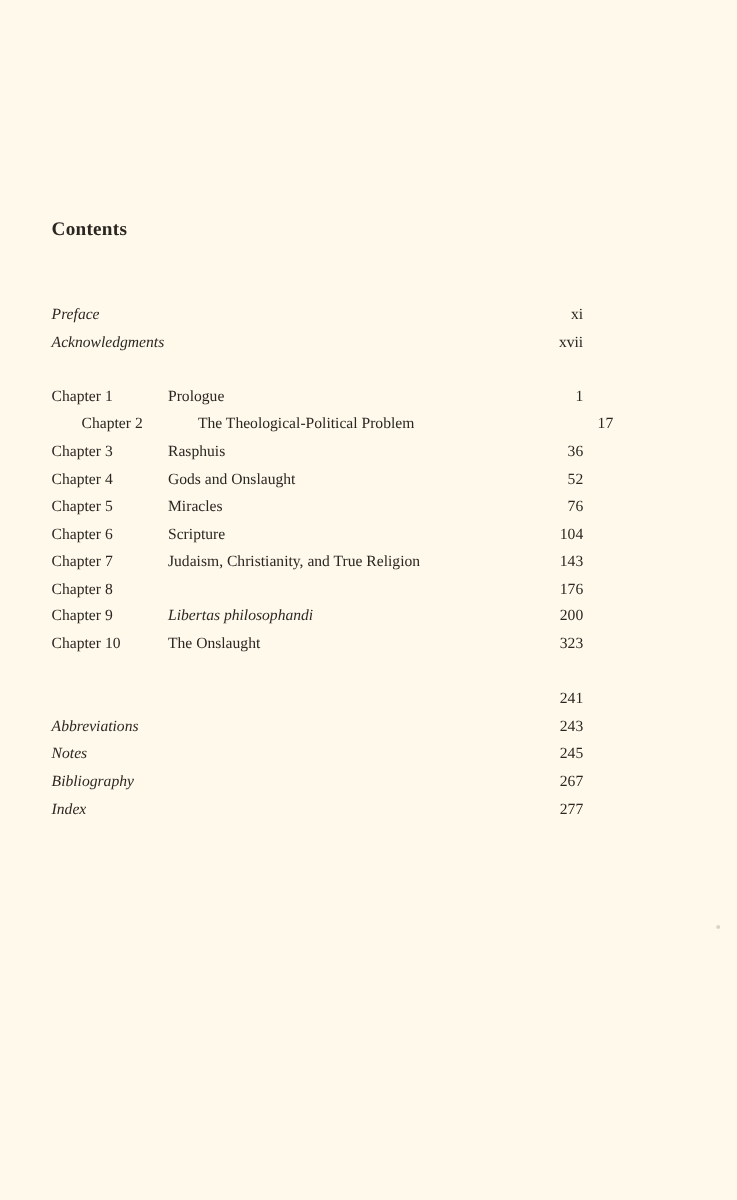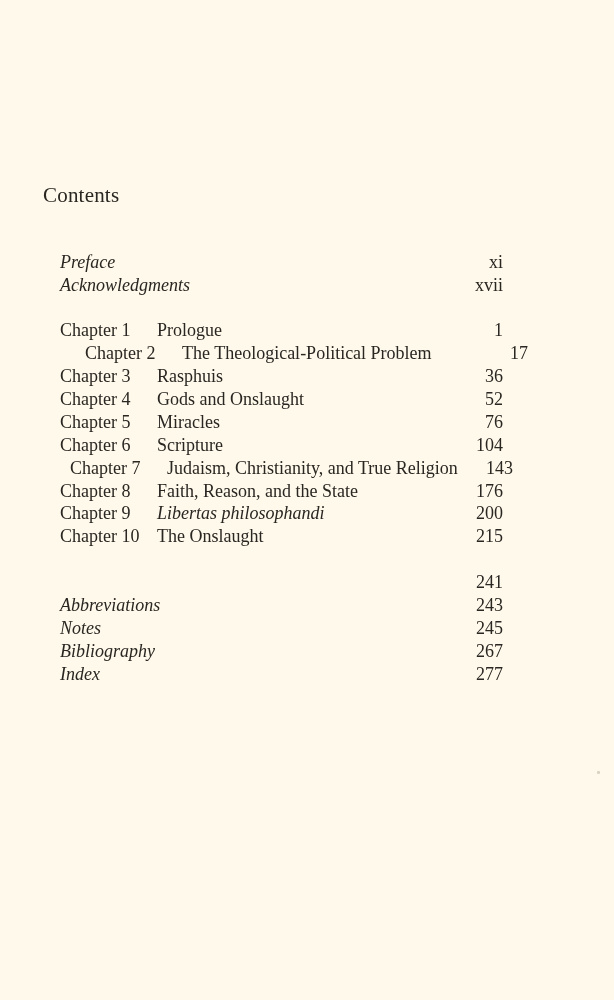--- a/index.html
+++ b/index.html
@@ -12,29 +12,30 @@
       background: #fef9ea;
       position: relative;
       overflow: hidden;
       font-family: "Liberation Serif", "DejaVu Serif", serif;
       color: #2a2622;
     }
     .page-title {
       position: absolute;
       left: 43px;
       top: 183px;
-      font-size: 21px;
+      font-size: 16px;
       letter-spacing: 0.2px;
+      font-weight: bold;
     }
     .row {
       position: absolute;
-      left: 60px;
+      left: 43px;
       width: 443px;
       height: 20px;
-      font-size: 18px;
+      font-size: 13px;
       line-height: 20px;
     }
     .row .label {
       position: absolute;
       left: 0;
       top: 0;
       white-space: nowrap;
     }
     .row .chap-num {
       position: absolute;
@@ -107,39 +108,38 @@
     <div class="row" style="top:412px;">
       <span class="chap-num">Chapter 5</span>
       <span class="chap-title">Miracles</span>
       <span class="page">76</span>
     </div>
     <div class="row" style="top:435px;">
       <span class="chap-num">Chapter 6</span>
       <span class="chap-title">Scripture</span>
       <span class="page">104</span>
     </div>
-    <div class="row" style="top:458px;margin-left:10px;">
+    <div class="row" style="top:458px;">
       <span class="chap-num">Chapter 7</span>
       <span class="chap-title">Judaism, Christianity, and True Religion</span>
       <span class="page">143</span>
     </div>
     <div class="row" style="top:481px;">
       <span class="chap-num">Chapter 8</span>
-      <span class="chap-title">Faith, Reason, and the State</span>
       <span class="page">176</span>
     </div>
     <div class="row" style="top:503px;">
       <span class="chap-num">Chapter 9</span>
       <span class="chap-title italic">Libertas philosophandi</span>
       <span class="page">200</span>
     </div>
     <div class="row" style="top:526px;">
       <span class="chap-num">Chapter 10</span>
       <span class="chap-title">The Onslaught</span>
-      <span class="page">215</span>
+      <span class="page">323</span>
     </div>
   </div>
 
   <div>
     <div class="row" style="top:572px;">
       <span class="page">241</span>
     </div>
     <div class="row" style="top:595px;">
       <span class="label italic">Abbreviations</span>
       <span class="page">243</span>

